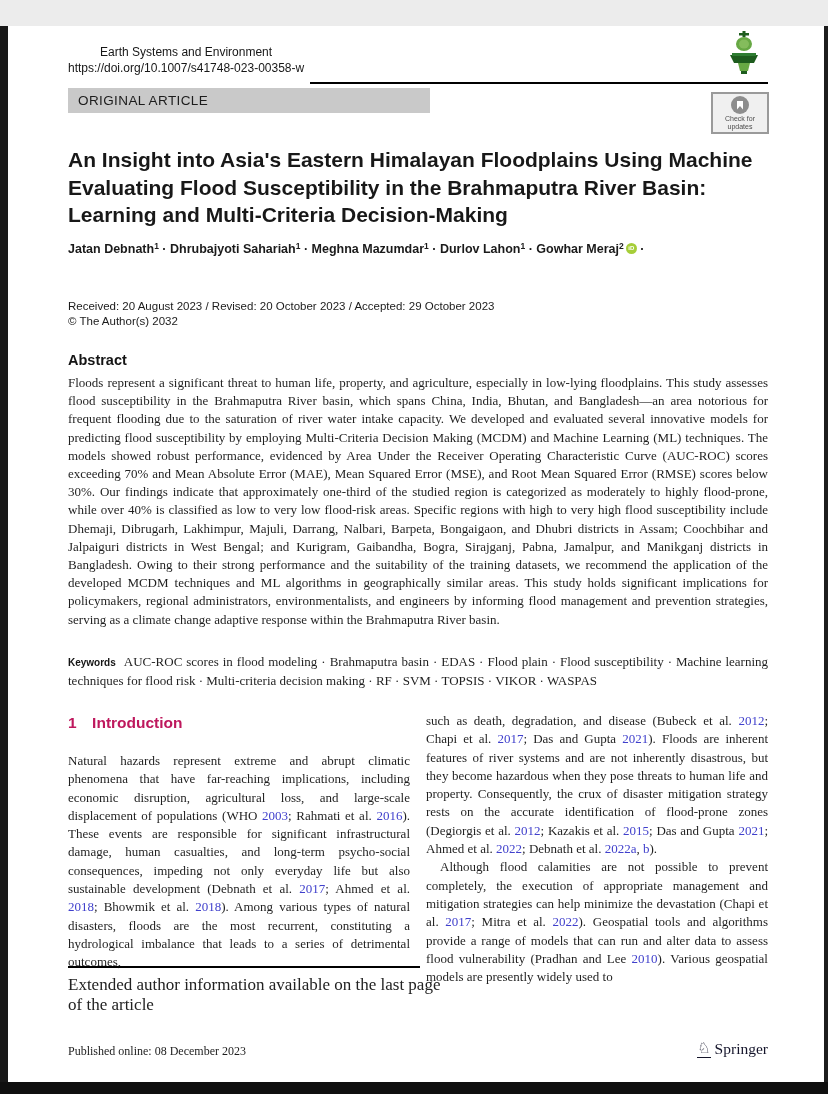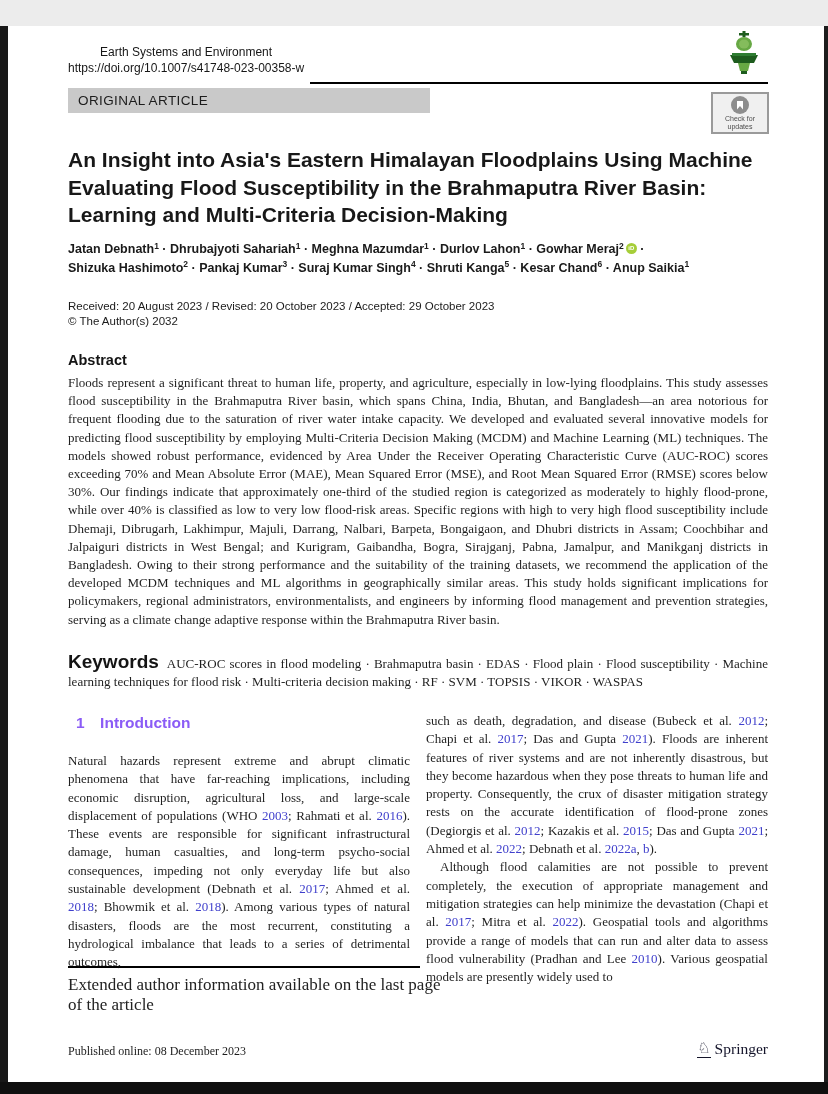--- a/index.html
+++ b/index.html
@@ -43,27 +43,27 @@
   .meta{position:absolute;left:68px;top:299px;font-family:"Liberation Sans",sans-serif;
         font-size:11.5px;line-height:15px;color:#1b1b1b;}
 
   .abstract-h{position:absolute;left:68px;top:352px;font-family:Liberation Sans, sans-serif;
         font-weight:bold;font-size:14.5px;color:#141414;}
   .abstract-p{position:absolute;left:68px;top:374px;width:700px;font-size:13px;line-height:18.2px;
         text-align:justify;color:#1f1f1f;}
 
   .keywords{position:absolute;left:68px;top:653px;width:700px;font-size:13px;line-height:18.2px;
         text-align:justify;color:#1f1f1f;}
-  .keywords .kw-label{font-family:"Liberation Sans",sans-serif;font-weight:bold;font-size:19px;
+  .keywords .kw-label{font-family:"Liberation Sans",sans-serif;font-weight:bold;font-size:10px;
         margin-right:8px;color:#141414;}
 
   .columns{position:absolute;left:68px;top:712px;width:700px;display:flex;gap:16px;}
   .col{width:342px;}
   .intro-h{font-family:"Liberation Sans",sans-serif;font-weight:bold;font-size:15.5px;
-        color:#8b5cf6;margin:2px 0 20px 8px;}
+        color:#be185d;margin:2px 0 20px 0;}
   .body-p{font-size:13px;line-height:18.3px;text-align:justify;color:#1f1f1f;margin:0;}
   .indent{text-indent:14px;}
   .link{color:#4040cc;cursor:pointer;}
 
   .footnote-rule{position:absolute;left:68px;top:966px;width:352px;height:2px;background:#000;}
   .footnote{position:absolute;left:68px;top:975px;width:380px;font-size:17px;color:#222;}
 
   .published{position:absolute;left:68px;top:1044px;font-size:12px;color:#1c1c1c;}
   .springer{position:absolute;right:60px;top:1040px;display:flex;align-items:center;gap:4px;}
   .springer-horse{font-size:15px;line-height:15px;color:#14142a;border-bottom:1.5px solid #14142a;
@@ -113,21 +113,20 @@
   </div>
 
   <div class="title">
     <div>An Insight into Asia's Eastern Himalayan Floodplains Using Machine</div>
     <div>Evaluating Flood Susceptibility in the Brahmaputra River Basin:</div>
     <div>Learning and Multi-Criteria Decision-Making</div>
   </div>
 
   <div class="authors">
     <div>Jatan Debnath<span class="sup">1</span> · Dhrubajyoti Sahariah<span class="sup">1</span> · Meghna Mazumdar<span class="sup">1</span> · Durlov Lahon<span class="sup">1</span> · Gowhar Meraj<span class="sup">2</span><span class="orcid">iD</span> ·</div>
-    <div>Shizuka Hashimoto<span class="sup">2</span> · Pankaj Kumar<span class="sup">3</span> · Suraj Kumar Singh<span class="sup">4</span> · Shruti Kanga<span class="sup">5</span> · Kesar Chand<span class="sup">6</span> · Anup Saikia<span class="sup">1</span></div>
   </div>
 
   <div class="meta">
     <div>Received: 20 August 2023 / Revised: 20 October 2023 / Accepted: 29 October 2023</div>
     <div>© The Author(s) 2032</div>
   </div>
 
   <div class="abstract-h">Abstract</div>
   <div class="abstract-p">Floods represent a significant threat to human life, property, and agriculture, especially in low-lying floodplains. This study assesses flood susceptibility in the Brahmaputra River basin, which spans China, India, Bhutan, and Bangladesh—an area notorious for frequent flooding due to the saturation of river water intake capacity. We developed and evaluated several innovative models for predicting flood susceptibility by employing Multi-Criteria Decision Making (MCDM) and Machine Learning (ML) techniques. The models showed robust performance, evidenced by Area Under the Receiver Operating Characteristic Curve (AUC-ROC) scores exceeding 70% and Mean Absolute Error (MAE), Mean Squared Error (MSE), and Root Mean Squared Error (RMSE) scores below 30%. Our findings indicate that approximately one-third of the studied region is categorized as moderately to highly flood-prone, while over 40% is classified as low to very low flood-risk areas. Specific regions with high to very high flood susceptibility include Dhemaji, Dibrugarh, Lakhimpur, Majuli, Darrang, Nalbari, Barpeta, Bongaigaon, and Dhubri districts in Assam; Coochbihar and Jalpaiguri districts in West Bengal; and Kurigram, Gaibandha, Bogra, Sirajganj, Pabna, Jamalpur, and Manikganj districts in Bangladesh. Owing to their strong performance and the suitability of the training datasets, we recommend the application of the developed MCDM techniques and ML algorithms in geographically similar areas. This study holds significant implications for policymakers, regional administrators, environmentalists, and engineers by informing flood management and prevention strategies, serving as a climate change adaptive response within the Brahmaputra River basin.</div>
 

